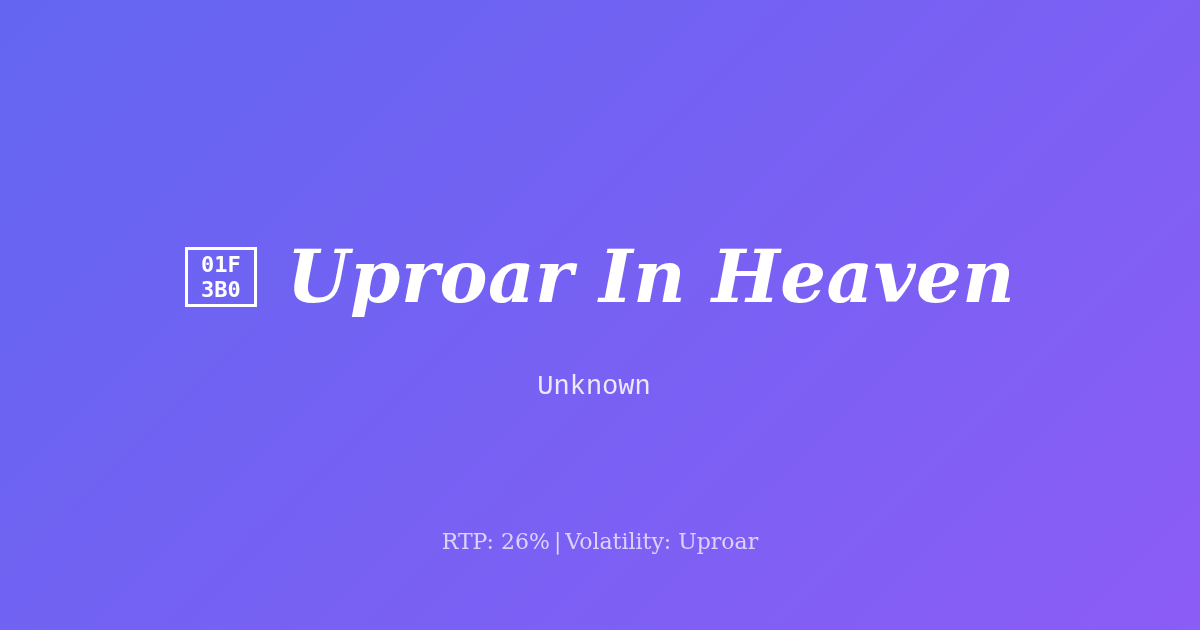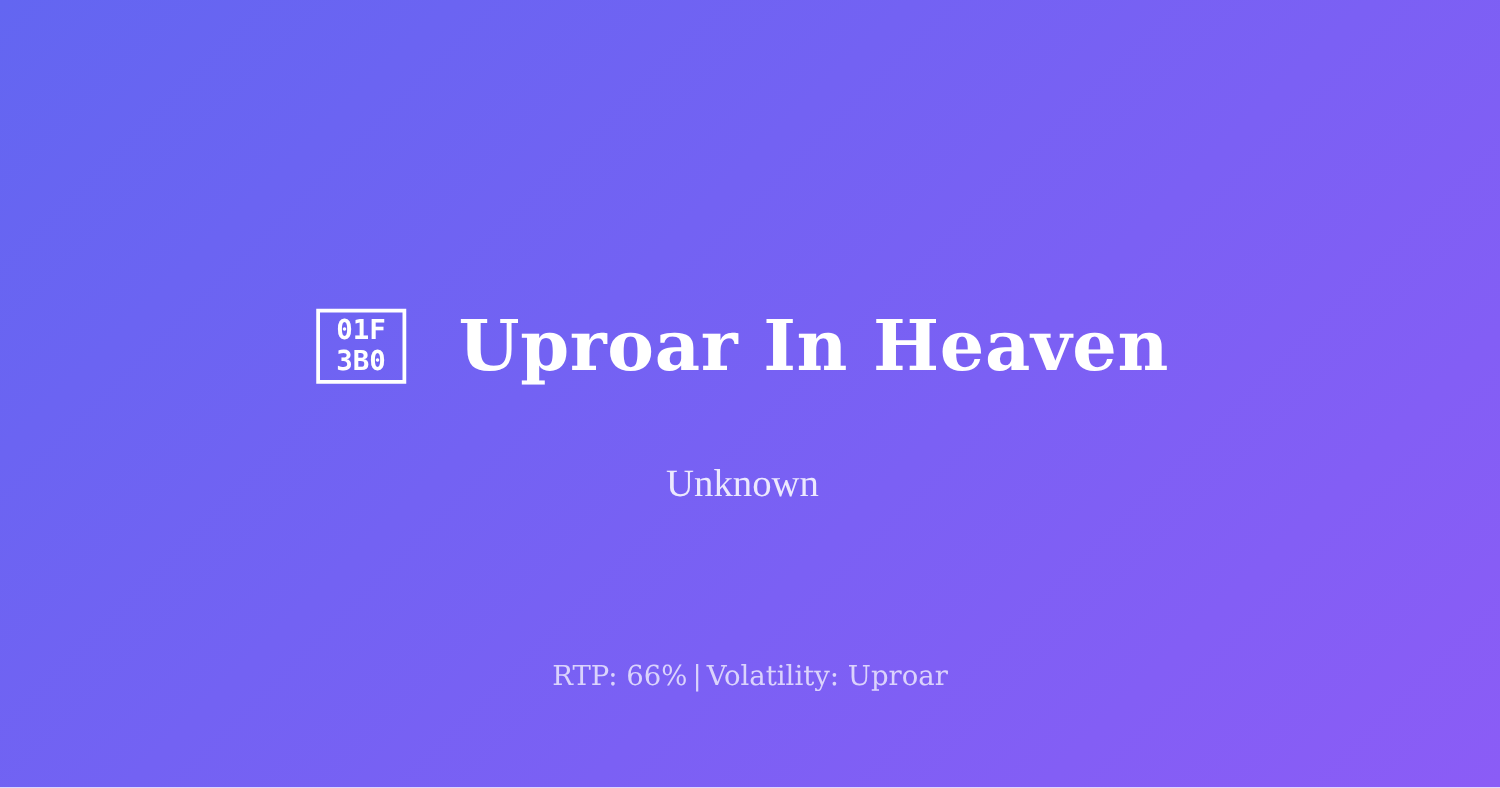--- a/index.html
+++ b/index.html
@@ -63,39 +63,40 @@
     font-size: 22px;
     font-weight: 700;
     line-height: 25px;
     letter-spacing: 0px;
     color: #ffffff;
     white-space: pre;
   }
 
   #game-title {
     font-family: "DejaVu Serif", "Liberation Serif", serif;
-    font-size: 56px;
+    font-size: 72px;
     font-weight: 700;
     color: #ffffff;
     line-height: 1;
     white-space: nowrap;
     letter-spacing: 0.5px;
-    margin: 12px;
+    margin: 0;
     padding: 0;
+    font-style: italic;
   }
 
   
   #game-subtitle {
     position: absolute;
     top: 367px;
     left: 0;
     right: 12px;
     text-align: center;
-    font-family: Liberation Serif, serif;
-    font-size: 31px;
+    font-family: Liberation Mono, monospace;
+    font-size: 27px;
     font-weight: 400;
     color: rgba(255, 255, 255, 0.86);
     line-height: 40px;
     white-space: nowrap;
   }
 
   
   #meta-line {
     position: absolute;
     top: 528px;
@@ -126,16 +127,16 @@
       <span class="tofu-row">3B0</span>
     </span>
 
     <h1 id="game-title">Uproar In Heaven</h1>
 
   </div>
 
   <div id="game-subtitle">Unknown</div>
 
   <div id="meta-line">
-    <span>RTP: 66%</span><span class="meta-sep">|</span><span>Volatility: Uproar</span>
+    <span>RTP: 26%</span><span class="meta-sep">|</span><span>Volatility: Uproar</span>
   </div>
 
 </div>
 
 </body></html>

